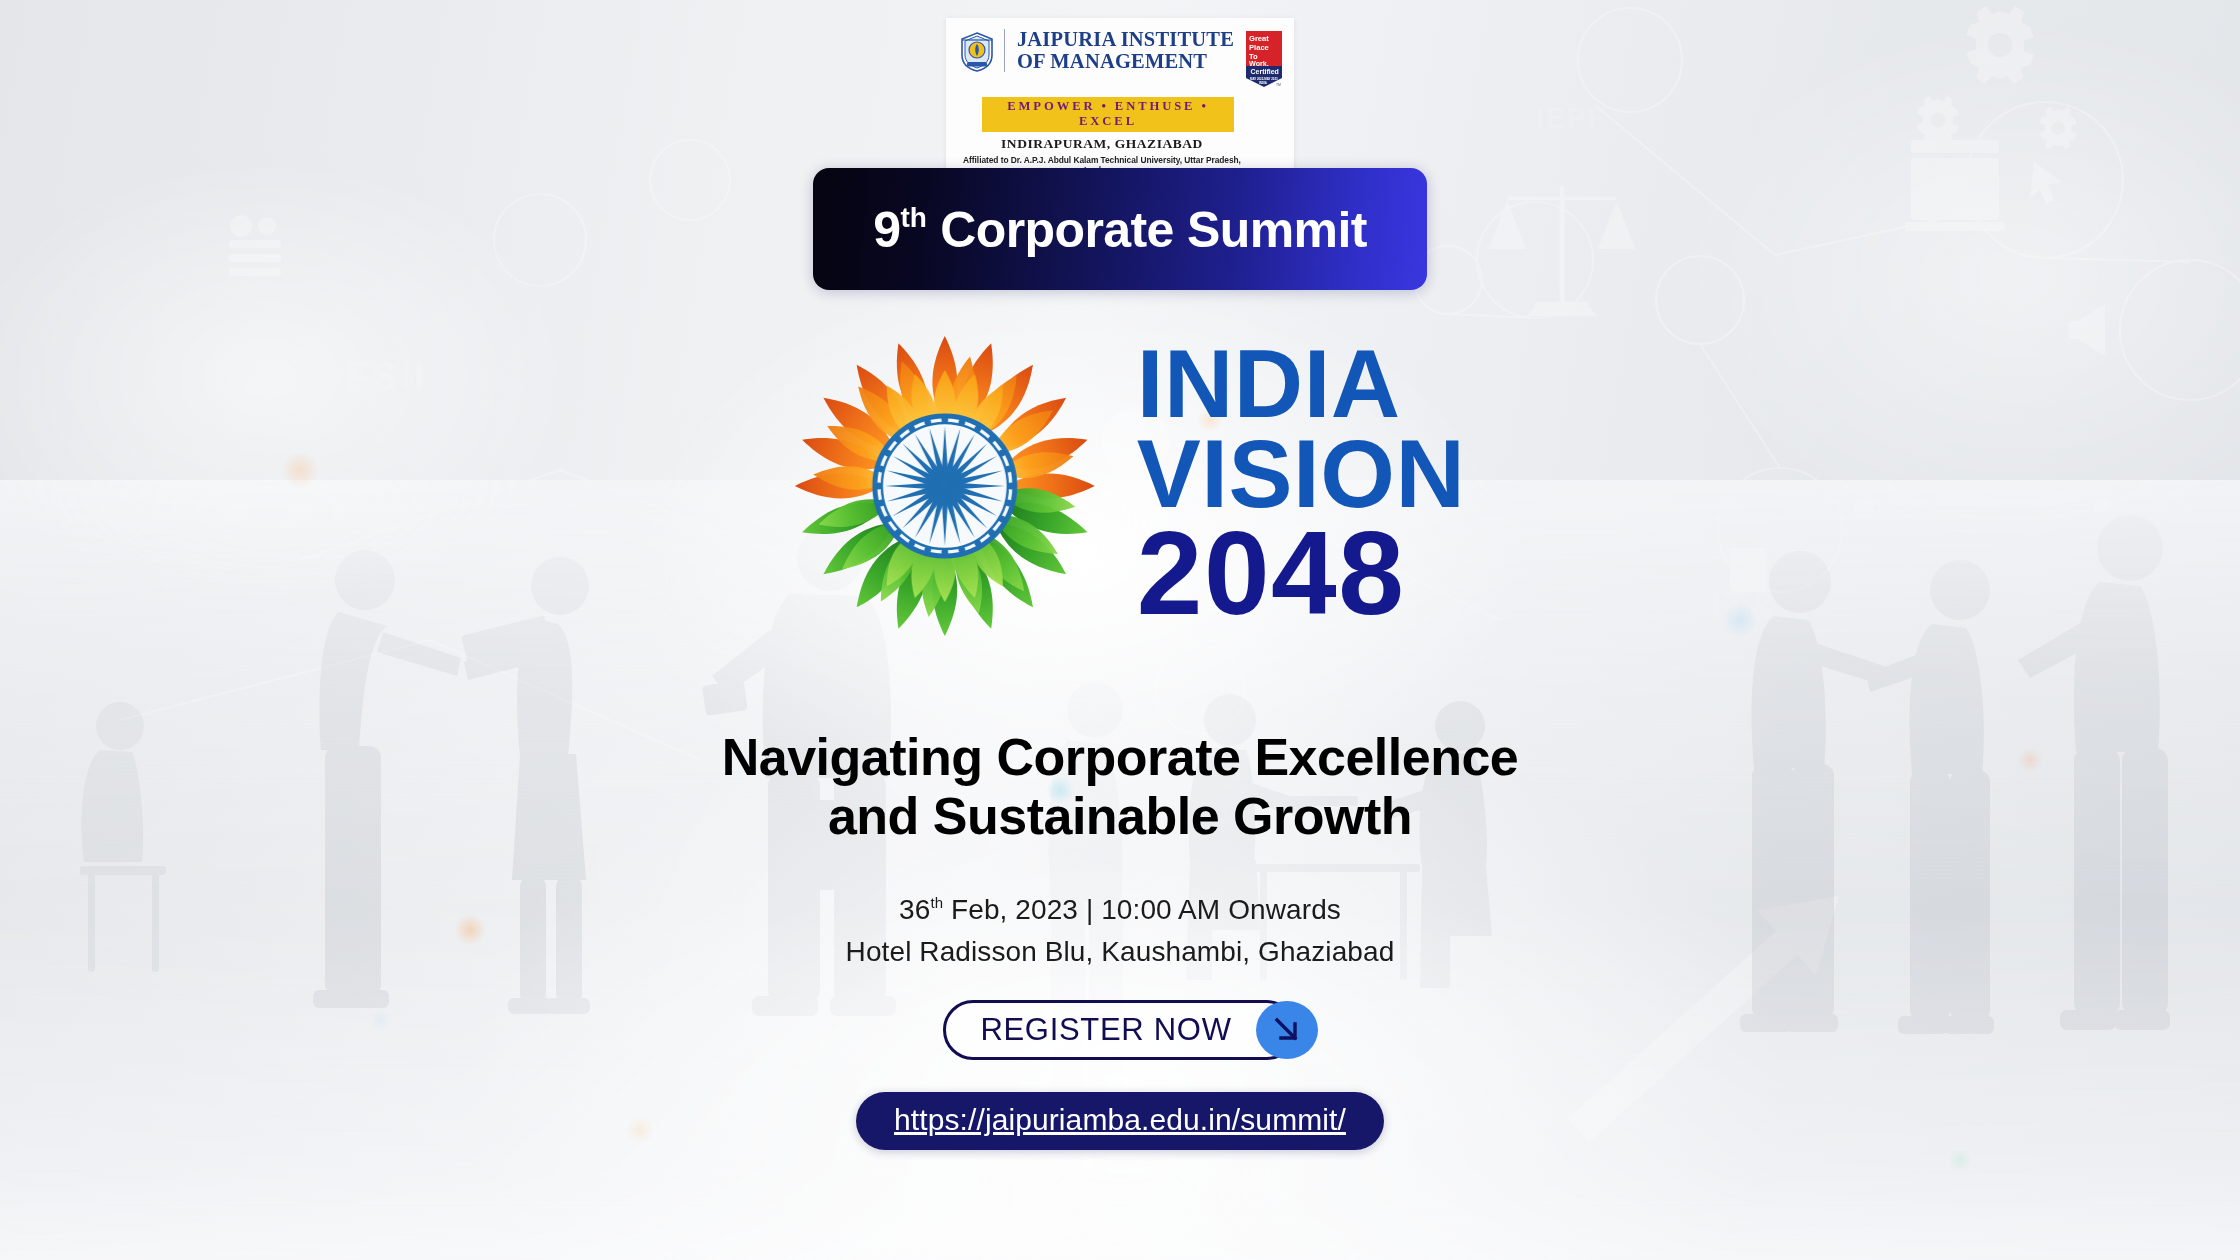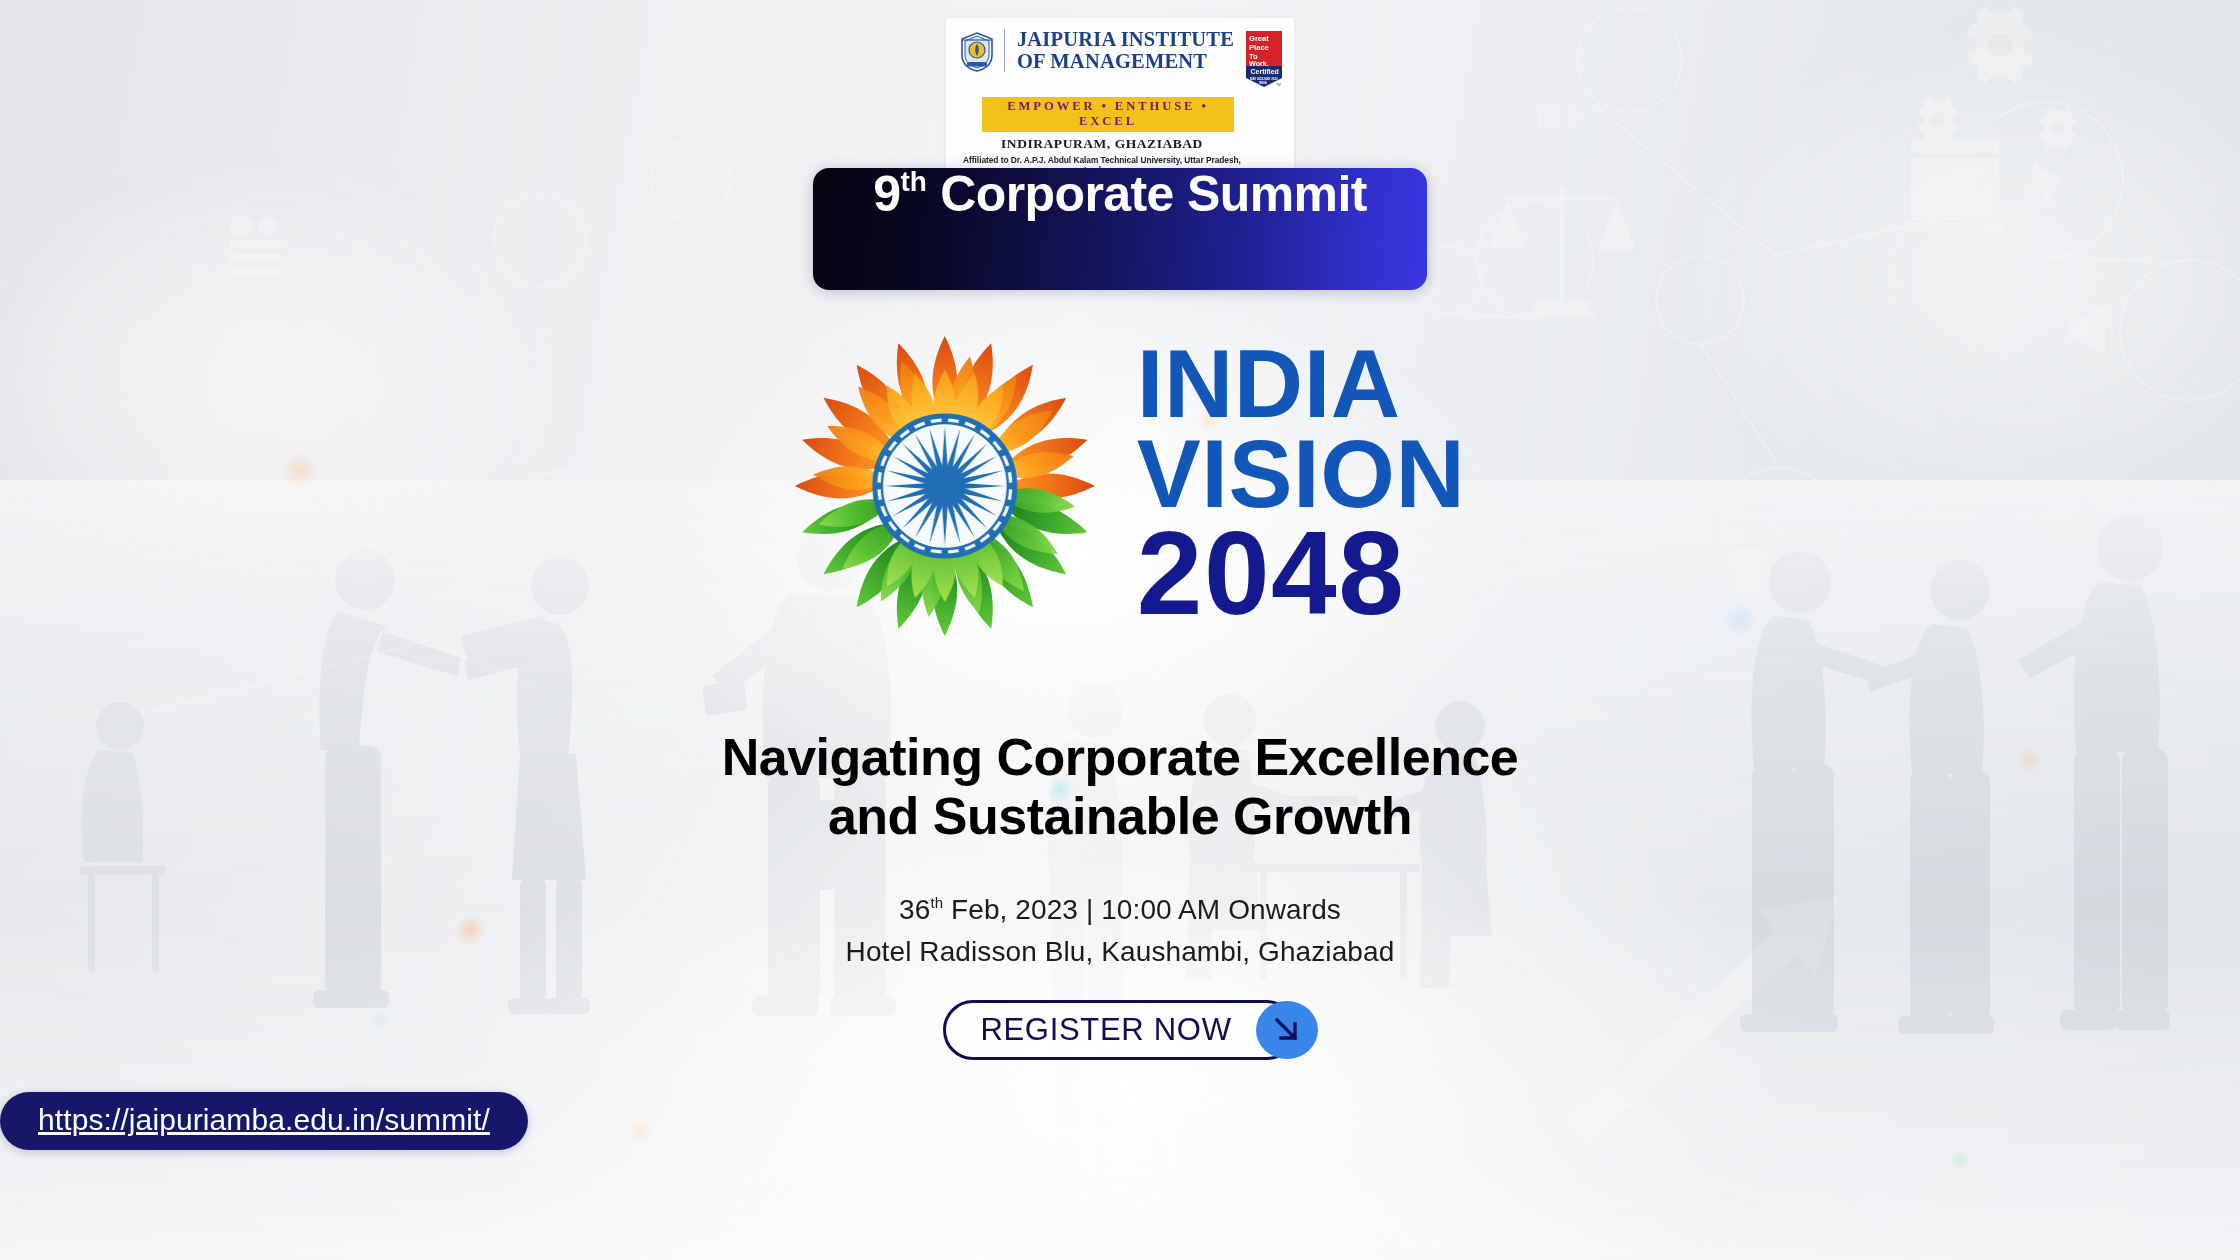--- a/index.html
+++ b/index.html
@@ -165,21 +165,21 @@
     height: 122px;
     border-radius: 16px;
     background: linear-gradient(95deg,
       #050410 0%,
       #080722 18%,
       #121356 44%,
       #1e1f8d 68%,
       #2f2fc8 88%,
       #3a36e0 100%);
     display: flex;
-    align-items: flex-start;
+    align-items: center;
     justify-content: center;
     box-shadow: 0 2px 14px rgba(20,25,90,0.22);
   }
   .summit-text {
     color: #ffffff;
     font-size: 50px;
     font-weight: bold;
     letter-spacing: -0.6px;
     white-space: nowrap;
     line-height: 1;
@@ -298,21 +298,21 @@
     justify-content: center;
   }
 
   
   .url-wrap {
     position: absolute;
     left: 0;
     right: 0;
     top: 1092px;
     display: flex;
-    justify-content: flex-start;
+    justify-content: center;
   }
   .url-pill {
     display: inline-block;
     background: #171769;
     color: #ffffff;
     font-size: 30px;
     letter-spacing: 0.1px;
     padding: 11px 38px 13px 38px;
     border-radius: 30px;
     white-space: nowrap;

